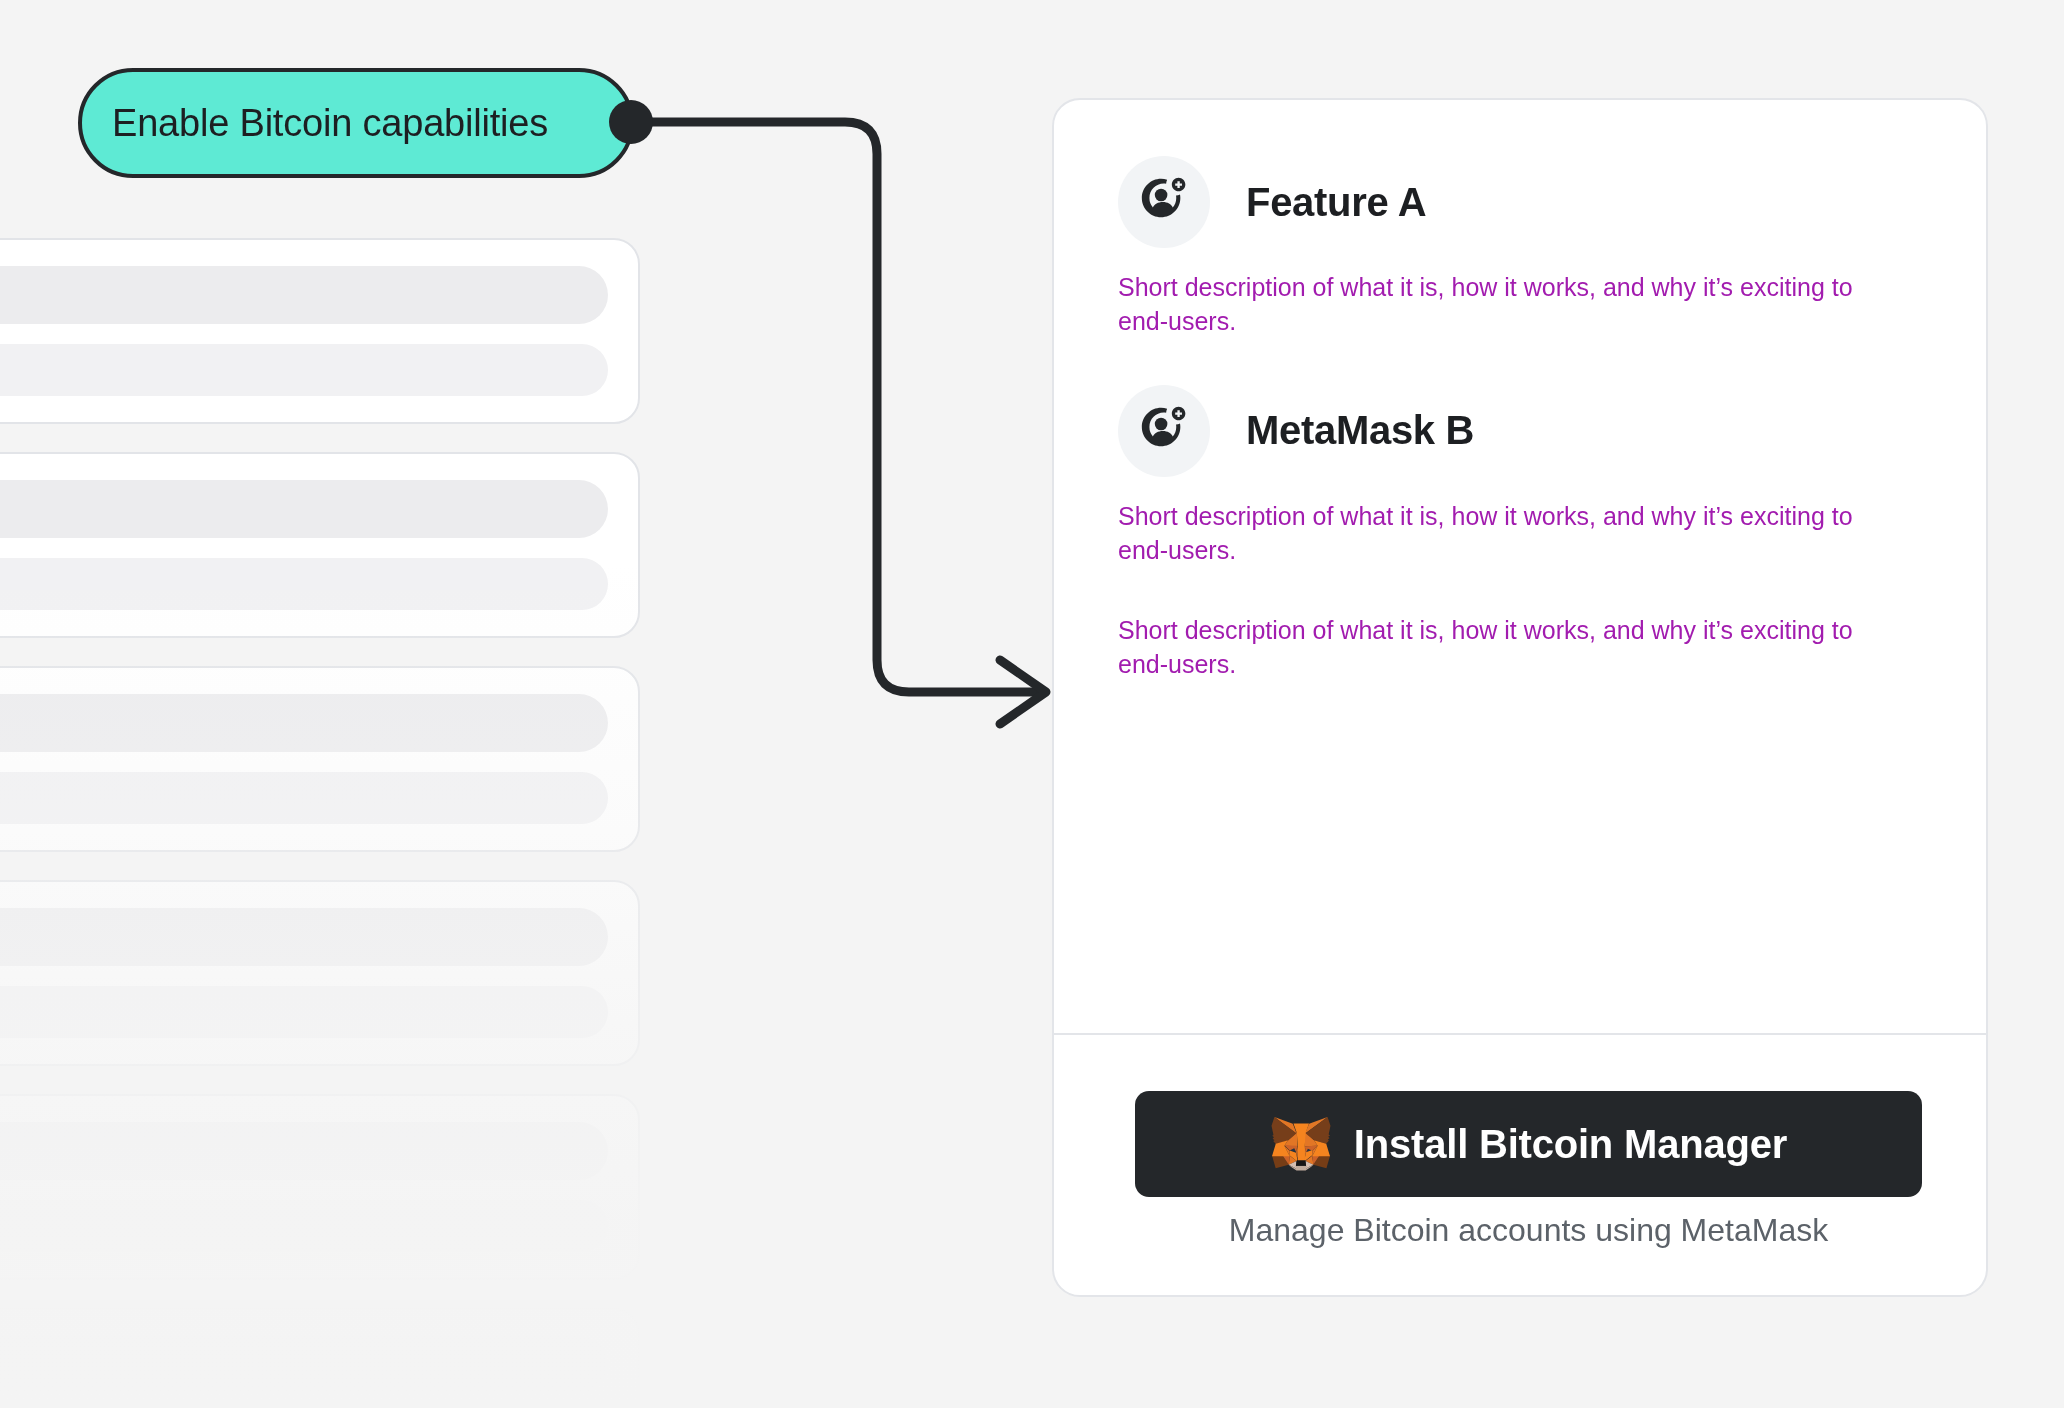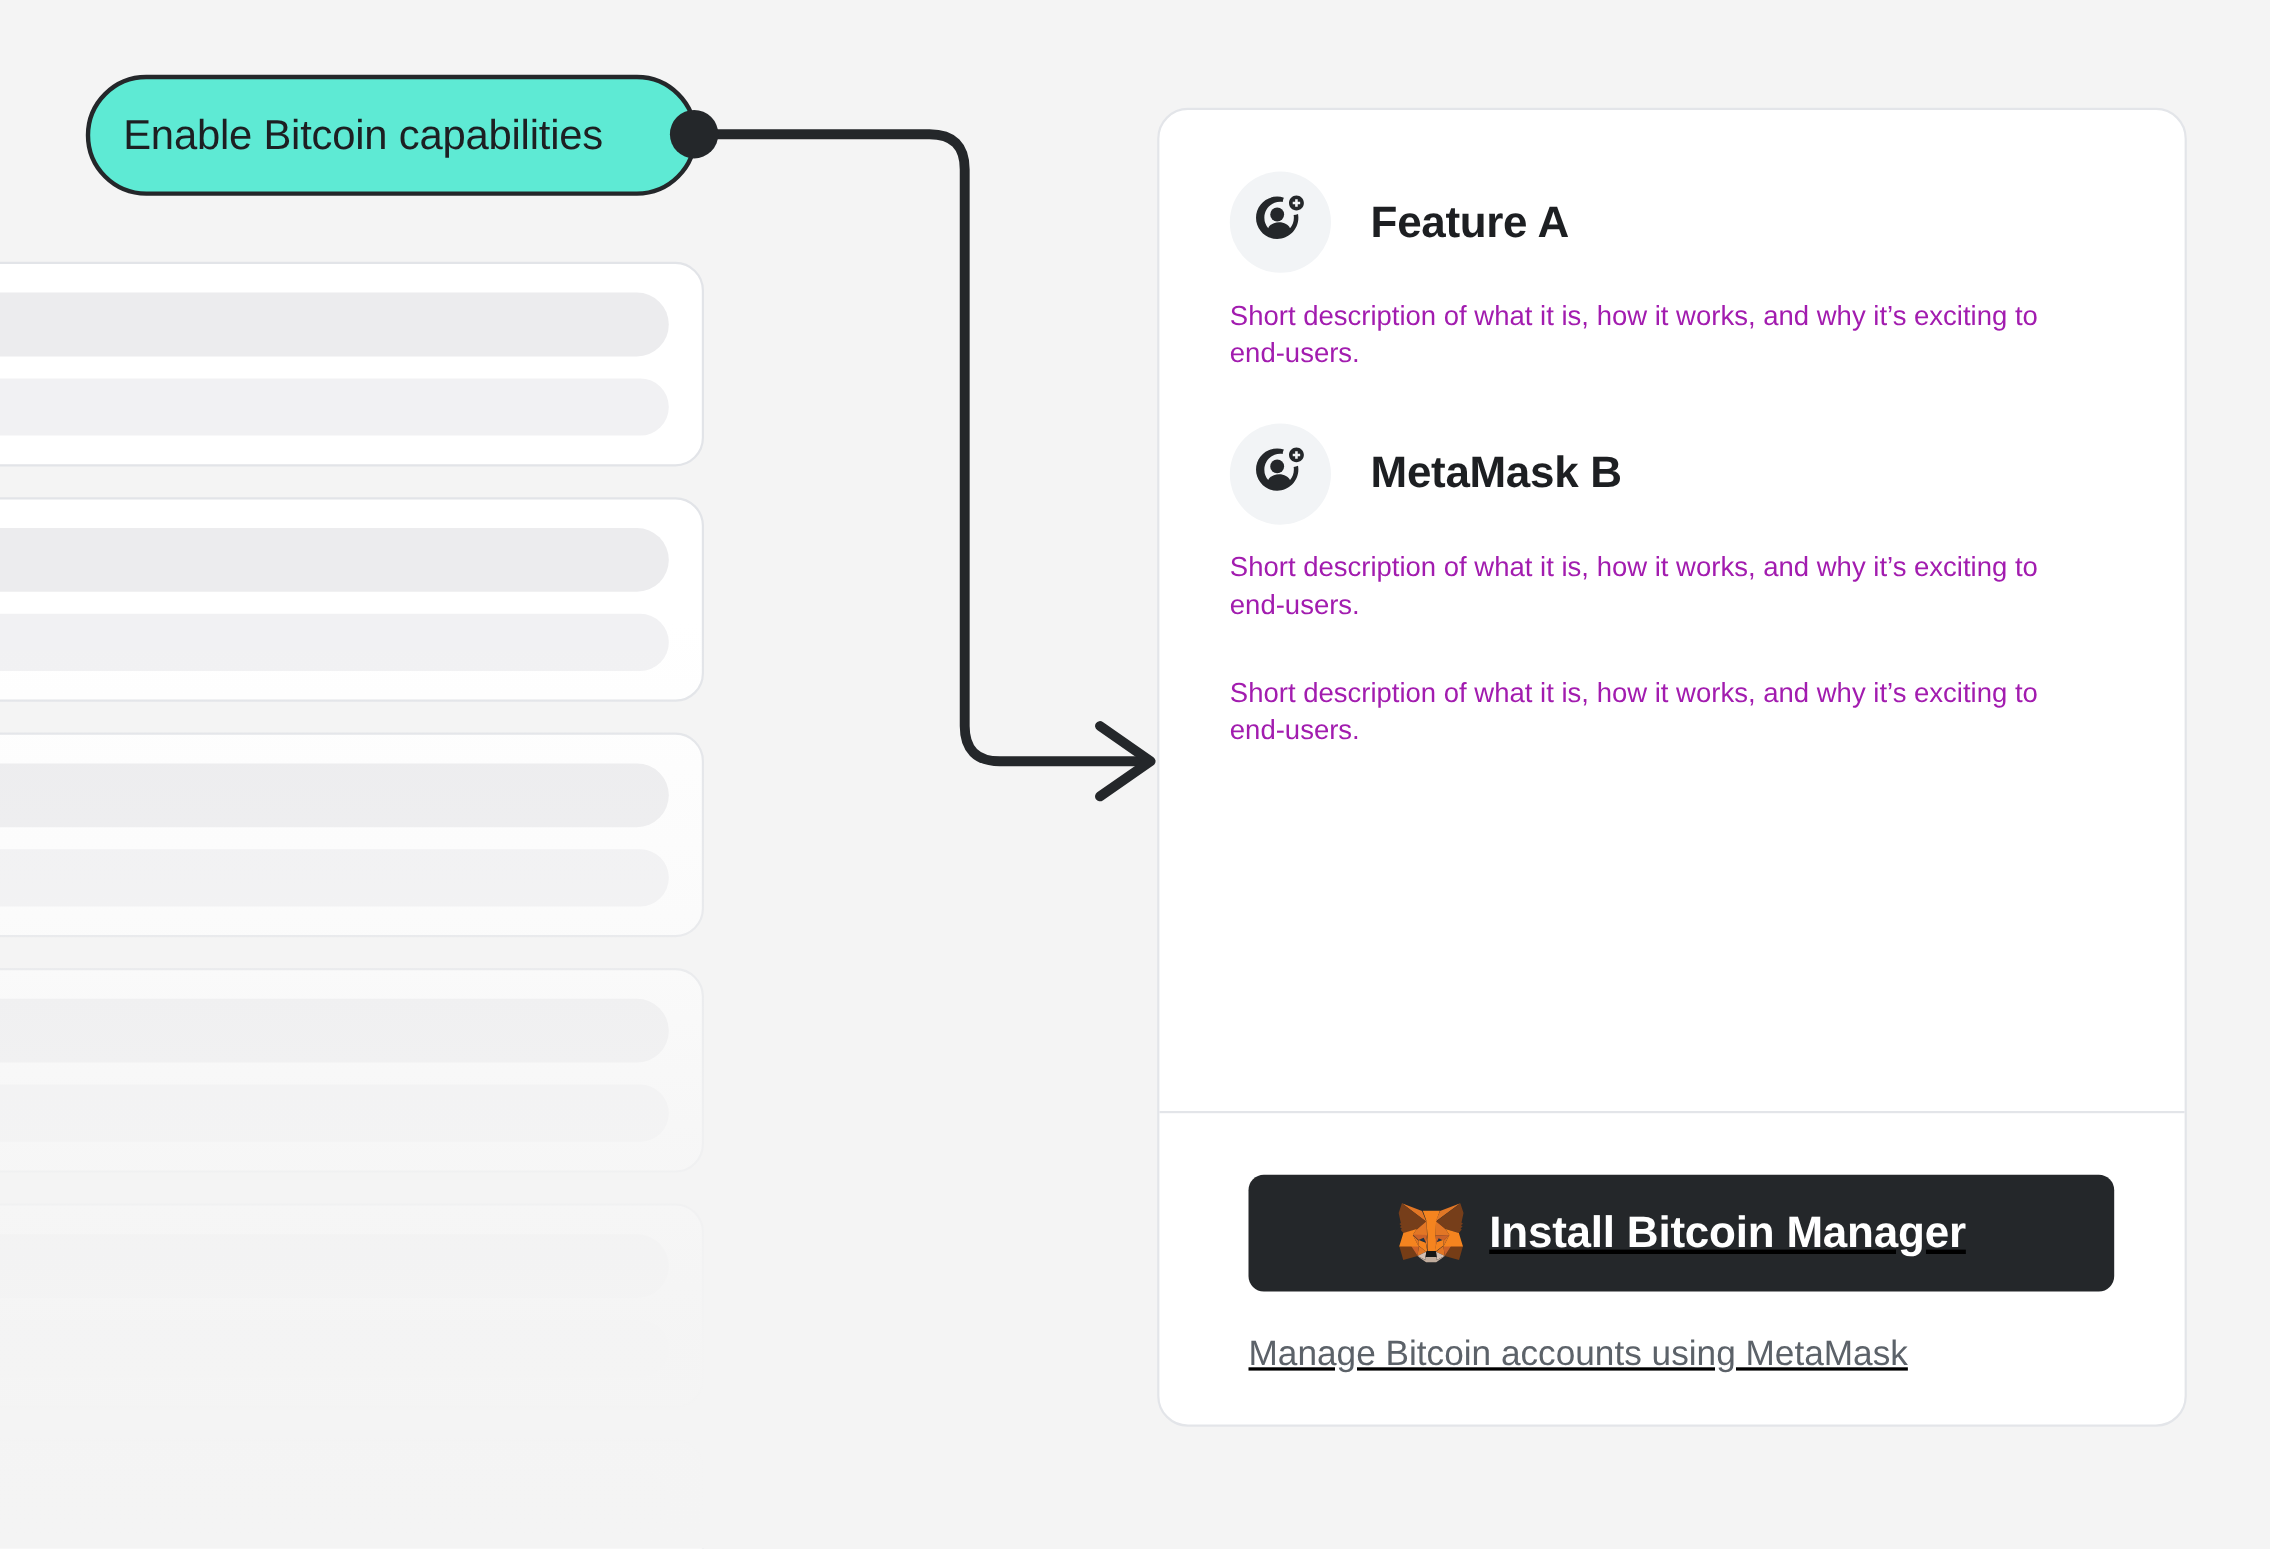--- a/index.html
+++ b/index.html
@@ -146,22 +146,21 @@
   #card-divider {
     height: 2px;
     background: #e3e5e9;
     width: 100%;
   }
 
   #card-footer {
     padding: 56px 64px 46px 81px;
     display: flex;
     flex-direction: column;
-    align-items: flex-start;
-    text-decoration: underline;
+    align-items: center;
   }
   #install-button {
     width: 100%;
     height: 106px;
     background: #24272a;
     border: none;
     border-radius: 14px;
     display: flex;
     align-items: center;
     justify-content: center;
@@ -169,21 +168,21 @@
     cursor: pointer;
   }
   #install-button .btn-label {
     font-size: 40px;
     font-weight: bold;
     color: #ffffff;
     letter-spacing: -0.2px;
   }
   #metamask-fox { display: block; flex-shrink: 0; }
   #install-caption {
-    margin-top: 38px;
+    margin-top: 15px;
     font-size: 32px;
     color: #5c6269;
     text-align: center;
   }
 </style>
 </head>
 <body>
 
 <div id="skeleton-list">
   <div class="skeleton-card">

